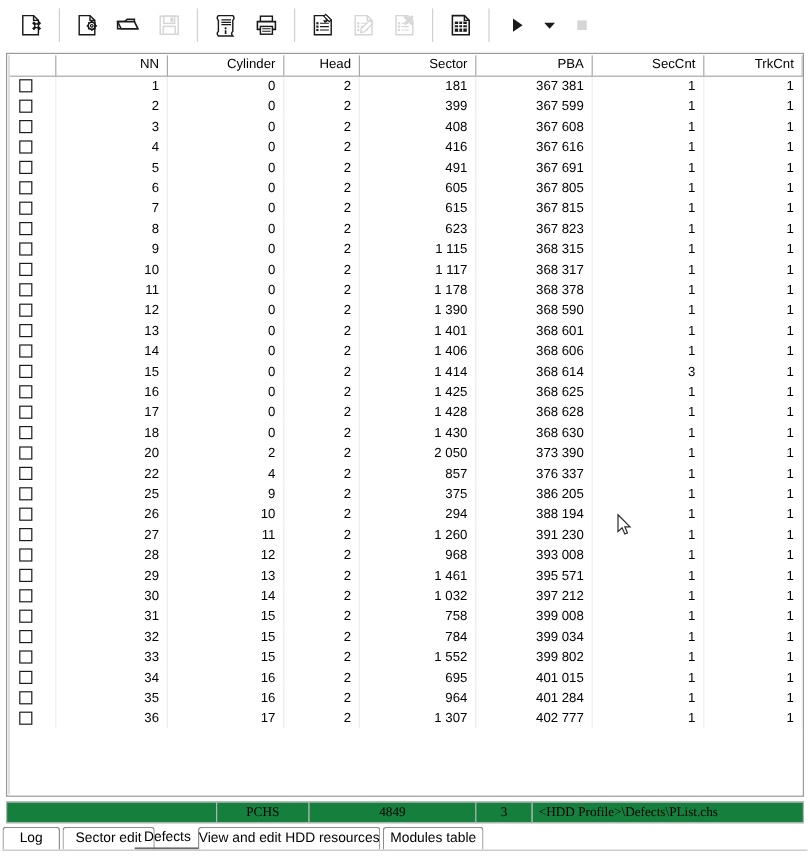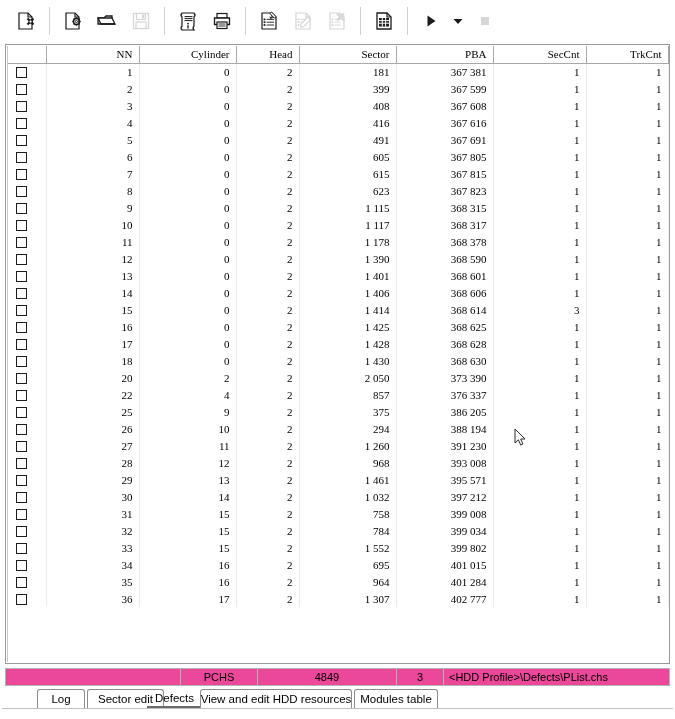--- a/index.html
+++ b/index.html
@@ -32,21 +32,20 @@
   .tb-btn svg{display:block;}
   .tb-btn.disabled{opacity:.35;}
   
   #grid-frame{
     position:absolute;left:5px;top:44px;
     width:665px;height:620px;
     border:1px solid #9a9a9a;
     background:#ffffff;
     box-sizing:border-box;
     overflow:hidden;
-    font-family:Liberation Serif, serif;
   }
   #grid-inner{
     position:absolute;left:1px;top:1px;
     width:662px;height:616px;
     border-left:1px solid #c8c8c8;
     box-sizing:border-box;
     overflow:hidden;
   }
   table.grid{
     border-collapse:collapse;
@@ -98,47 +97,47 @@
   
   #statusbar{
     position:absolute;left:5px;top:668px;
     width:665px;height:18px;
     display:flex;align-items:stretch;
     box-sizing:border-box;
   }
   .sb-cell{
     border:1px solid #b4b4b4;
     border-right:none;
-    background:#ec4899;
+    background:#15803d;
     display:flex;align-items:center;justify-content:center;
     font-size:11px;
     box-sizing:border-box;
     overflow:hidden;
     white-space:nowrap;
+    font-family:Liberation Serif, serif;
   }
   .sb-cell:last-child{border-right:1px solid #b4b4b4;justify-content:flex-start;padding-left:5px;}
   
   #tabbar{
     position:absolute;left:2px;top:689px;
     width:671px;height:20px;
   }
   .tab{
     position:absolute;top:0;
     height:19px;
     border:1px solid #8d8d8d;
     border-bottom:none;
     border-radius:3px 3px 0 0;
     background:#ffffff;
     display:flex;align-items:center;justify-content:center;
     font-size:11.5px;
     padding:0 23px;
     box-sizing:border-box;
     white-space:nowrap;
     cursor:default;
-    margin-left:35px;
   }
   .tab.active{
     border:none;
     background:transparent;
     top:1px;
     height:18px;
     border-bottom:2px solid #6a6a6a;
   }
   #tab-underline{
     position:absolute;left:2px;top:708px;width:671px;height:1px;background:#c0c0c0;

